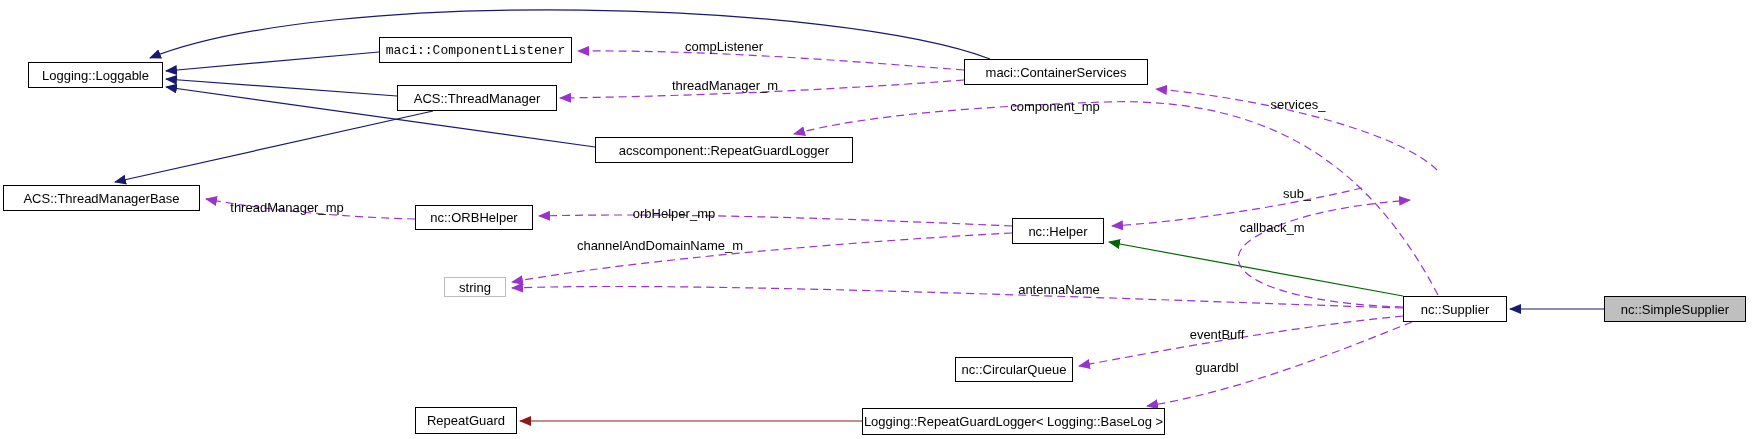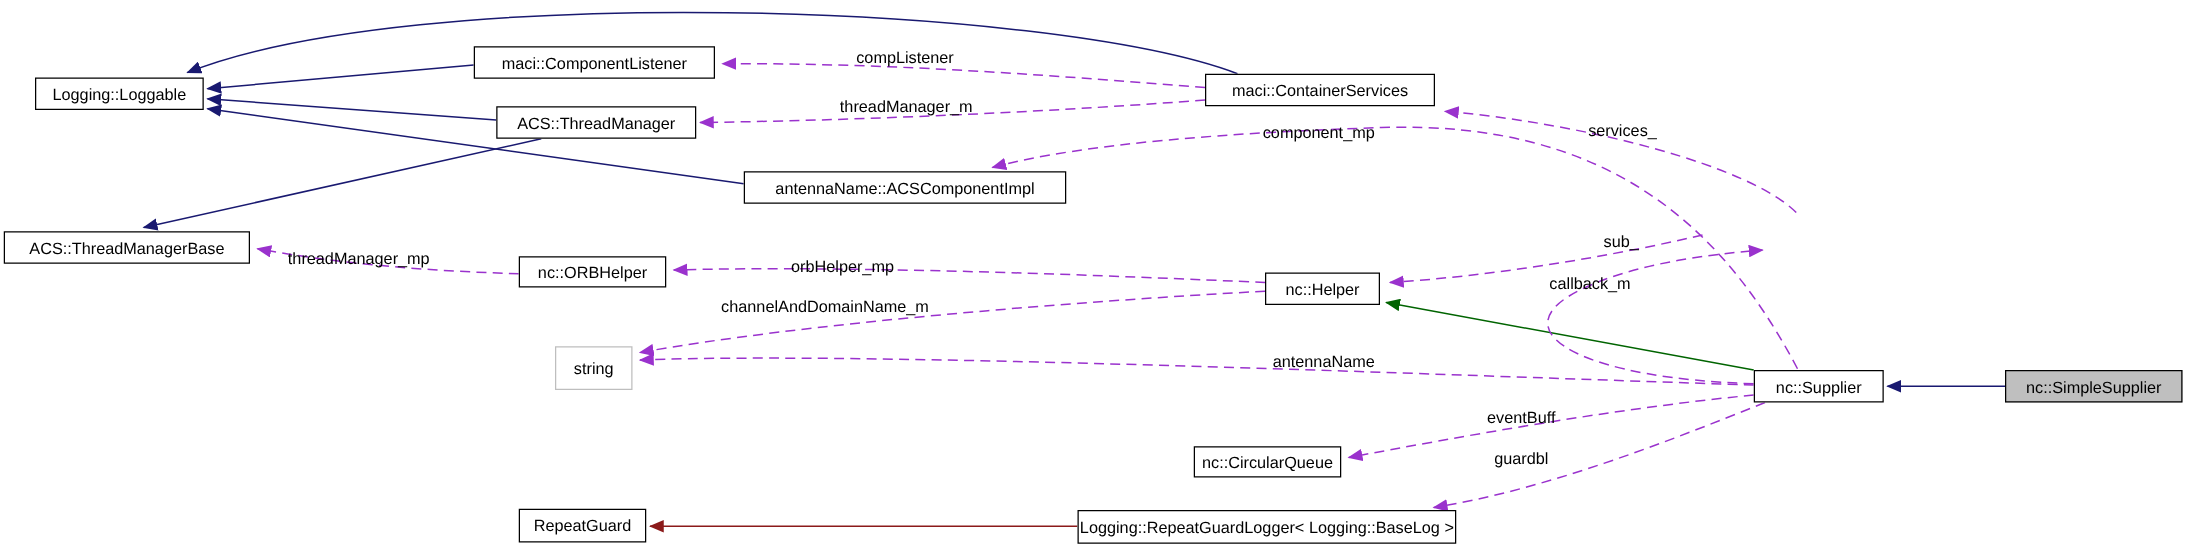--- a/index.html
+++ b/index.html
@@ -78,28 +78,28 @@
     <path class="edge-usage" d="M 1403,307 C 1270,303 1205,268 1255,237 C 1295,213 1360,204 1410,200" marker-end="url(#arr-usage)"></path>
     <path class="edge-usage" d="M 1403,308 C 1150,300 700,281 512,288" marker-end="url(#arr-usage)"></path>
     <path class="edge-usage" d="M 1012,233 C 860,241 640,259 512,282" marker-end="url(#arr-usage)"></path>
     <path class="edge-usage" d="M 1012,226 C 900,221 690,212 539,216" marker-end="url(#arr-usage)"></path>
     <path class="edge-usage" d="M 415,219 C 345,217 270,211 206,199" marker-end="url(#arr-usage)"></path>
     <path class="edge-usage" d="M 1403,316 C 1290,327 1170,349 1079,366" marker-end="url(#arr-usage)"></path>
     <path class="edge-usage" d="M 1412,322 C 1330,355 1235,392 1147,406" marker-end="url(#arr-usage)"></path>
   </svg>
 
   <div class="node" style="left:28px;top:62px;width:135px;height:26px;">Logging::Loggable</div>
-  <div class="node" style="left:379px;top:37px;width:193px;height:26px;">maci::ComponentListener</div>
+  <div class="node" style="left:379px;top:37px;width:193px;height:26px;font-family:Liberation Mono, monospace;">maci::ComponentListener</div>
   <div class="node" style="left:397px;top:85px;width:160px;height:26px;">ACS::ThreadManager</div>
-  <div class="node" style="left:595px;top:137px;width:258px;height:26px;">antennaName::ACSComponentImpl</div>
+  <div class="node" style="left:595px;top:137px;width:258px;height:26px;">acscomponent::RepeatGuardLogger</div>
   <div class="node" style="left:964px;top:59px;width:184px;height:26px;">maci::ContainerServices</div>
   <div class="node" style="left:3px;top:185px;width:197px;height:26px;text-align:center;">ACS::ThreadManagerBase</div>
   <div class="node" style="left:415px;top:205px;width:118px;height:25px;">nc::ORBHelper</div>
   <div class="node" style="left:1012px;top:218px;width:92px;height:26px;">nc::Helper</div>
-  <div class="node external" style="left:444px;top:277px;width:62px;height:35px;">string</div>
+  <div class="node external" style="left:444px;top:277px;width:62px;height:20px;">string</div>
   <div class="node" style="left:1403px;top:296px;width:104px;height:26px;">nc::Supplier</div>
   <div class="node current" style="left:1604px;top:296px;width:142px;height:26px;">nc::SimpleSupplier</div>
   <div class="node" style="left:955px;top:357px;width:118px;height:25px;">nc::CircularQueue</div>
   <div class="node" style="left:862px;top:408px;width:303px;height:27px;">Logging::RepeatGuardLogger&lt; Logging::BaseLog &gt;</div>
   <div class="node" style="left:415px;top:407px;width:102px;height:27px;">RepeatGuard</div>
 
   <div class="edge-label" style="left:724px;top:46px;text-align:center;">compListener</div>
   <div class="edge-label" style="left:725px;top:85px;">threadManager_m</div>
   <div class="edge-label" style="left:1055px;top:106px;">component_mp</div>
   <div class="edge-label" style="left:1298px;top:104px;">services_</div>

